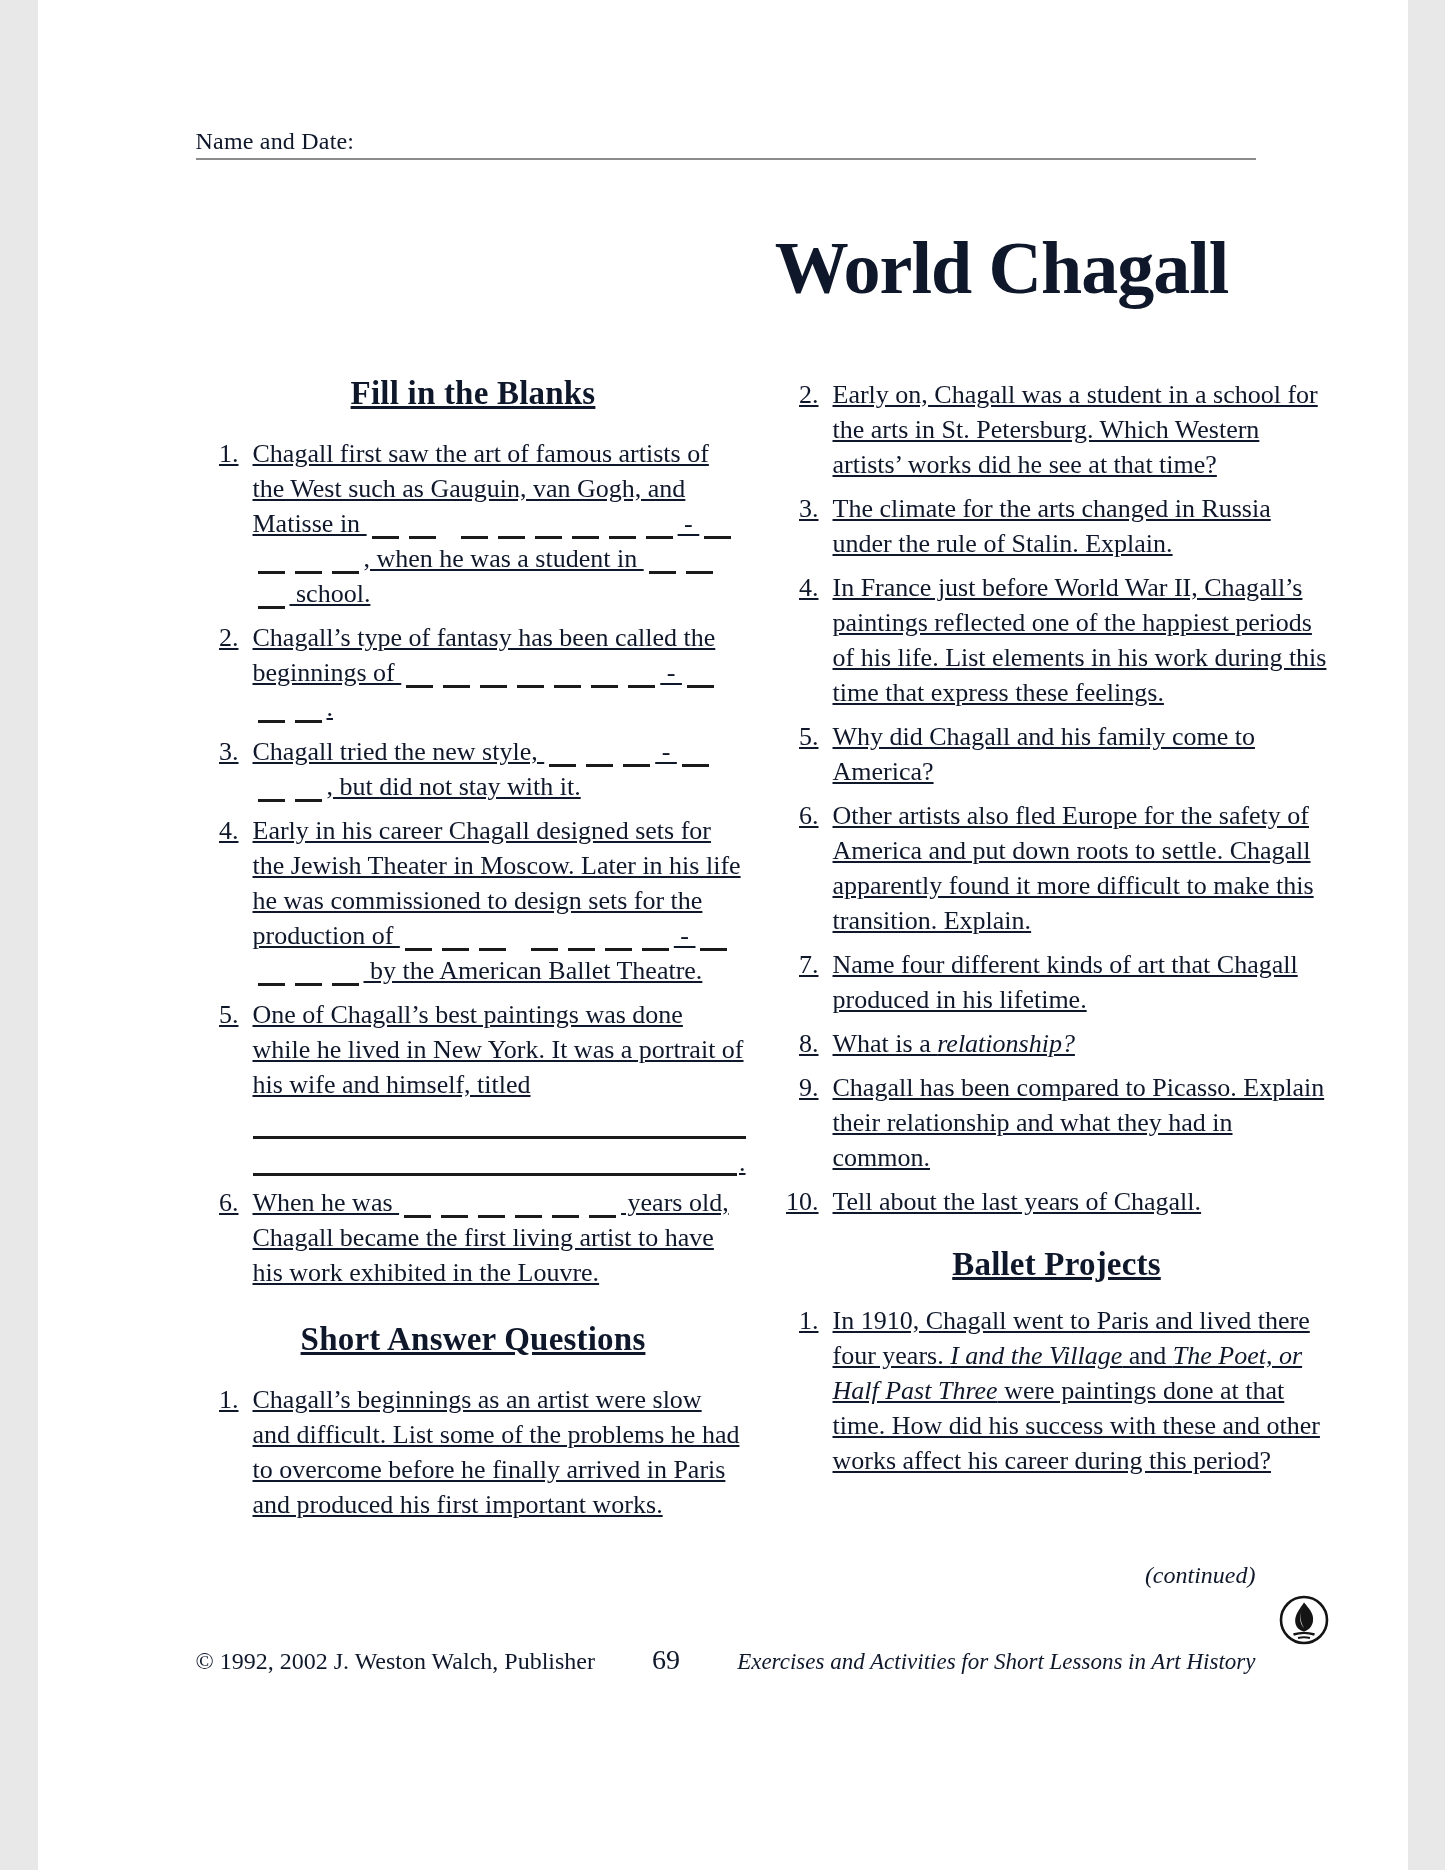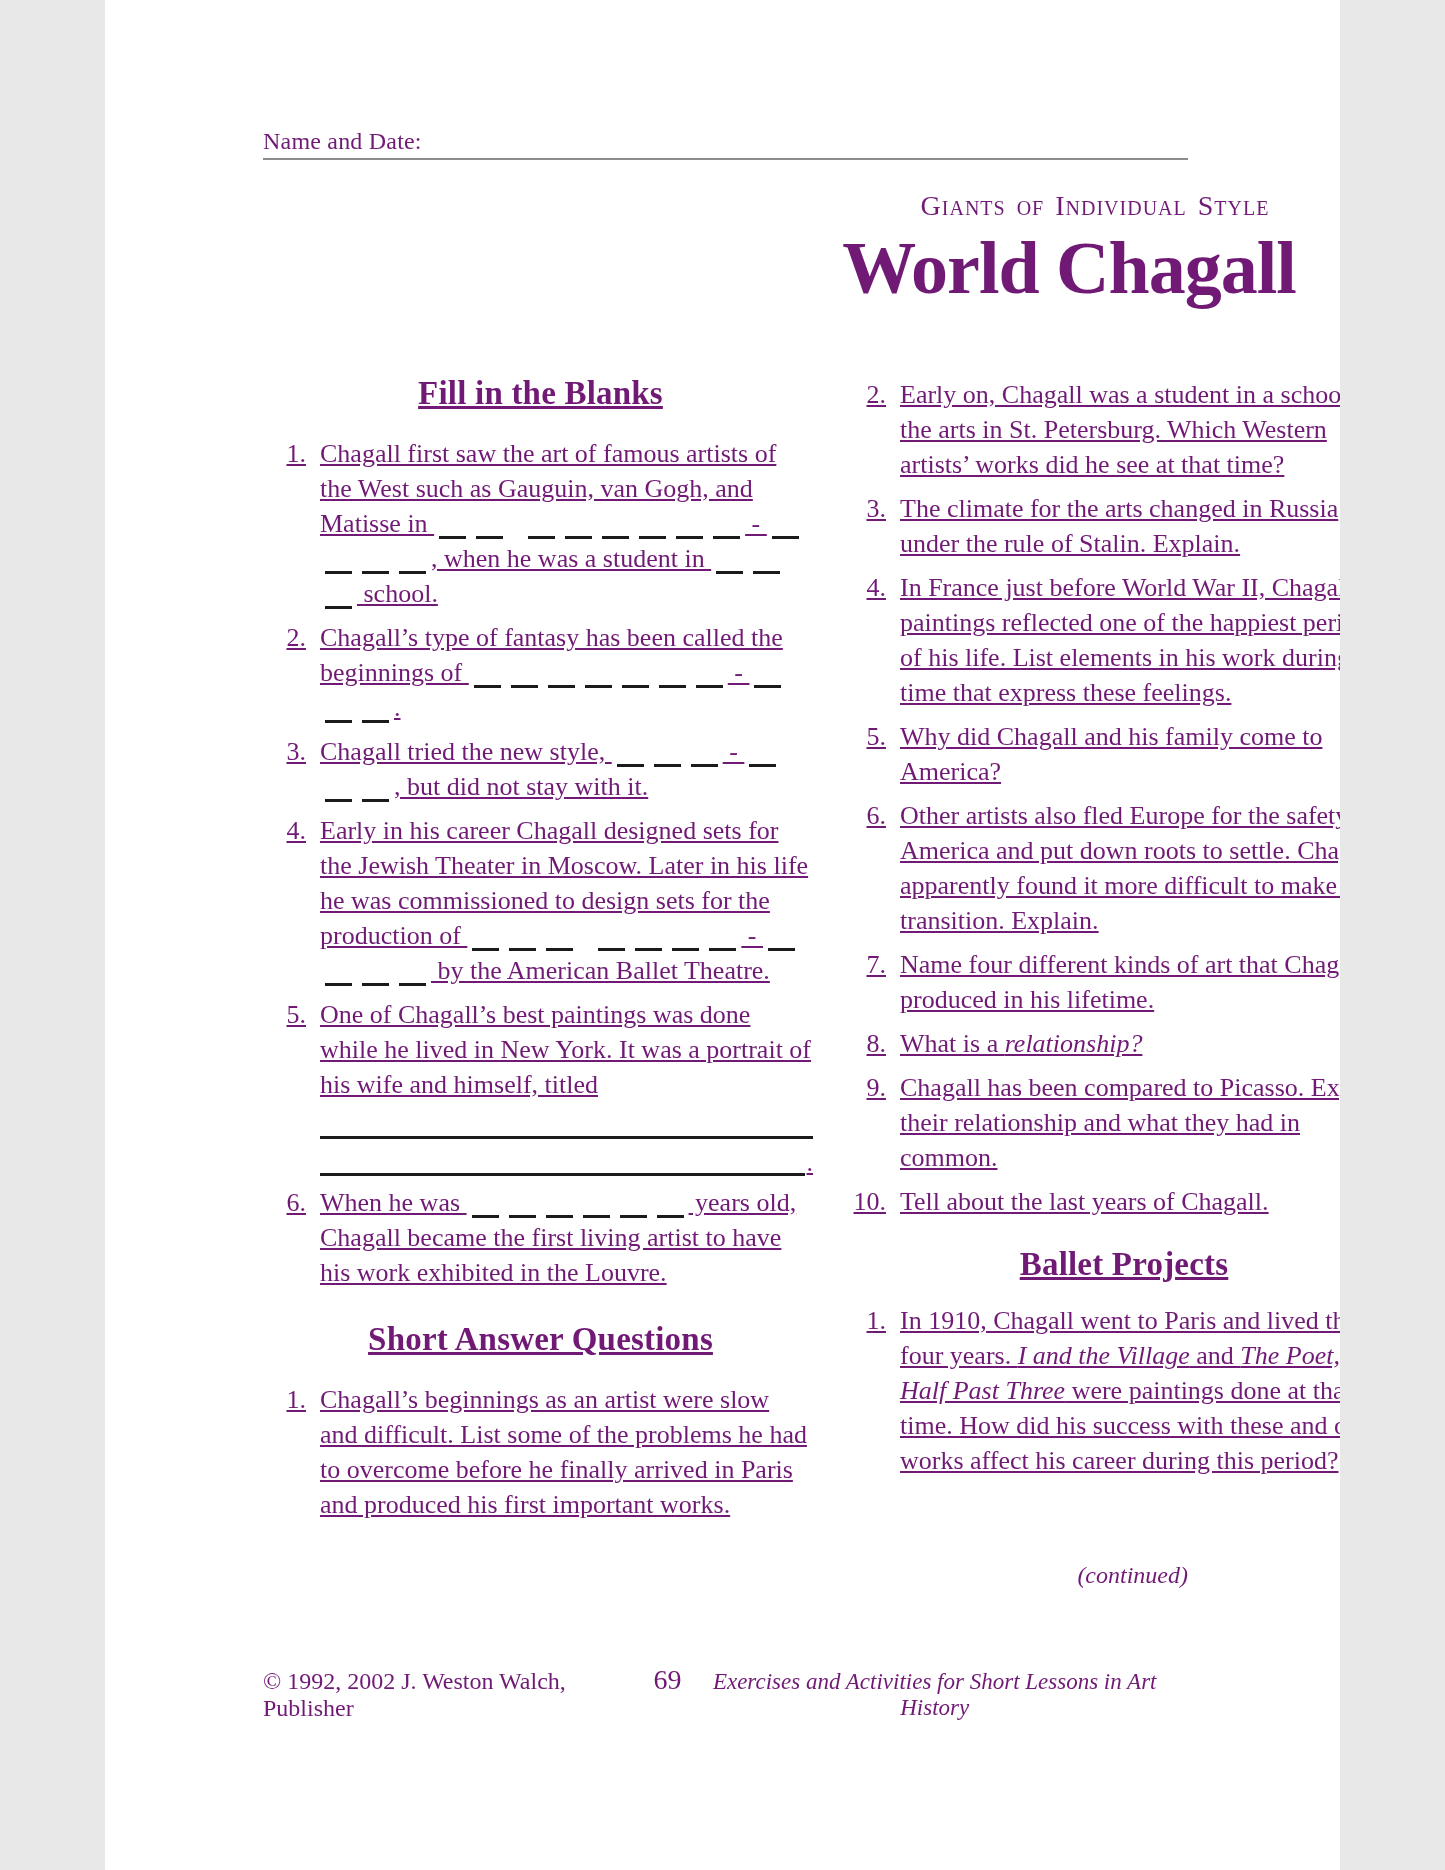--- a/index.html
+++ b/index.html
@@ -1,24 +1,23 @@
 <!DOCTYPE html>
 <html><head>
 <meta charset="utf-8">
 <style>
   html,body{margin:0;padding:0;background:#e8e8e8;}
   .page{
     position:relative;
-    width:1215px;height:1870px;
+    width:1370px;height:1870px;
     margin:0 auto;
     background:#ffffff;
     font-family:"Liberation Serif","DejaVu Serif",serif;
-    color:#701a75;
+    color:#0f172a;
     overflow:hidden;
-    padding-left:20px;
   }
   .namedate{
     position:absolute;left:158px;top:128px;
     font-size:24px;letter-spacing:.2px;
   }
   .rule{
     position:absolute;left:158px;right:152px;top:158px;
     height:2px;background:#8c8c8c;
   }
   .eyebrow{
@@ -57,34 +56,32 @@
   em{font-style:italic;}
   .continued{
     position:absolute;right:152px;top:1562px;
     font-style:italic;font-size:24px;
   }
   .logo{position:absolute;left:1240px;top:1594px;width:52px;height:52px;}
   .footer{
     position:absolute;left:158px;right:152px;top:1644px;
     display:flex;justify-content:space-between;align-items:baseline;
     font-size:24px;
-    margin-top:20px;
   }
   .pagenum{font-size:28px;}
   .booktitle{font-style:italic;font-size:23px;text-align:center;}
 </style>
 </head>
 <body>
 
 <div class="page">
 
   <div class="namedate">Name and Date:</div>
   <div class="rule"></div>
 
-  <div class="eyebrow">Giants of Individual Style</div>
   <h1 class="title">World Chagall</h1>
 
   <div class="col col-left">
     <h2>Fill in the Blanks</h2>
     <div>
         <div class="q">
           <div class="qnum">1.</div>
           <div class="qbody">Chagall first saw the art of famous artists of the West such as Gauguin, van Gogh, and Matisse in <span class="blank"></span><span class="blank"></span><span class="gap"></span><span class="blank"></span><span class="blank"></span><span class="blank"></span><span class="blank"></span><span class="blank"></span><span class="blank"></span> - <span class="blank"></span><span class="blank"></span><span class="blank"></span><span class="blank"></span>, when he was a student in <span class="blank"></span><span class="blank"></span><span class="blank"></span> school.</div>
         </div>
         <div class="q">

